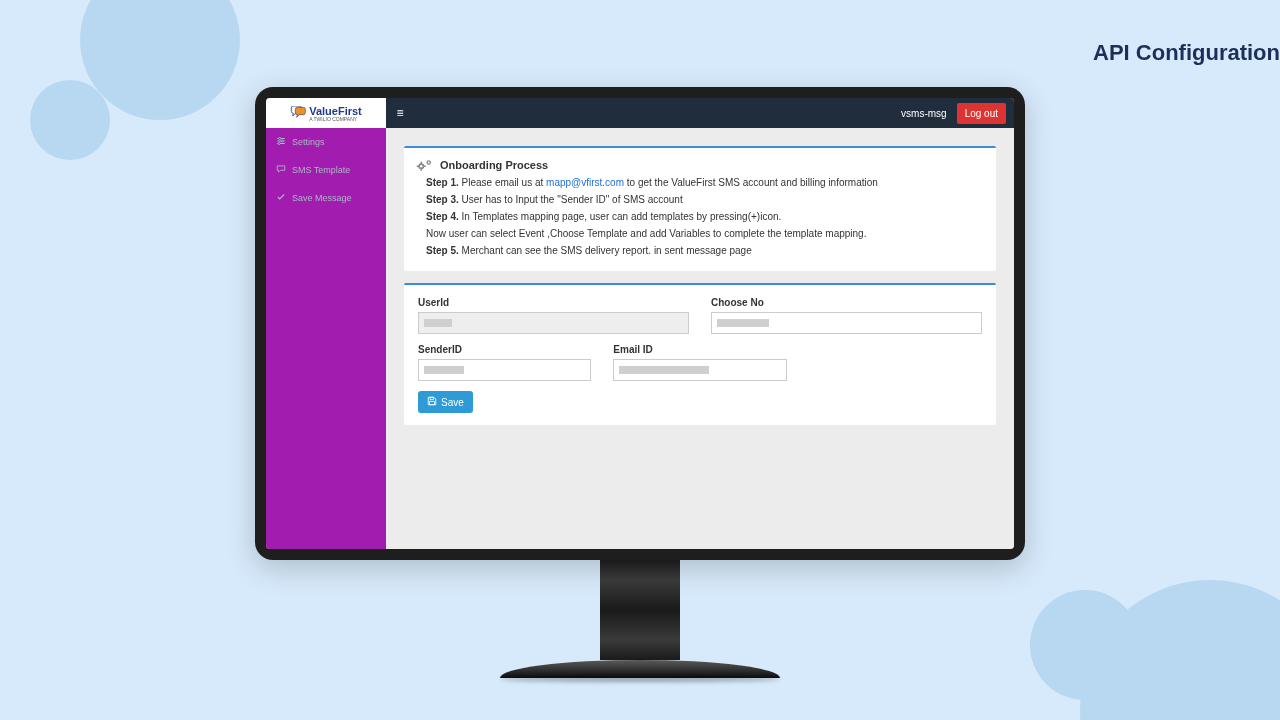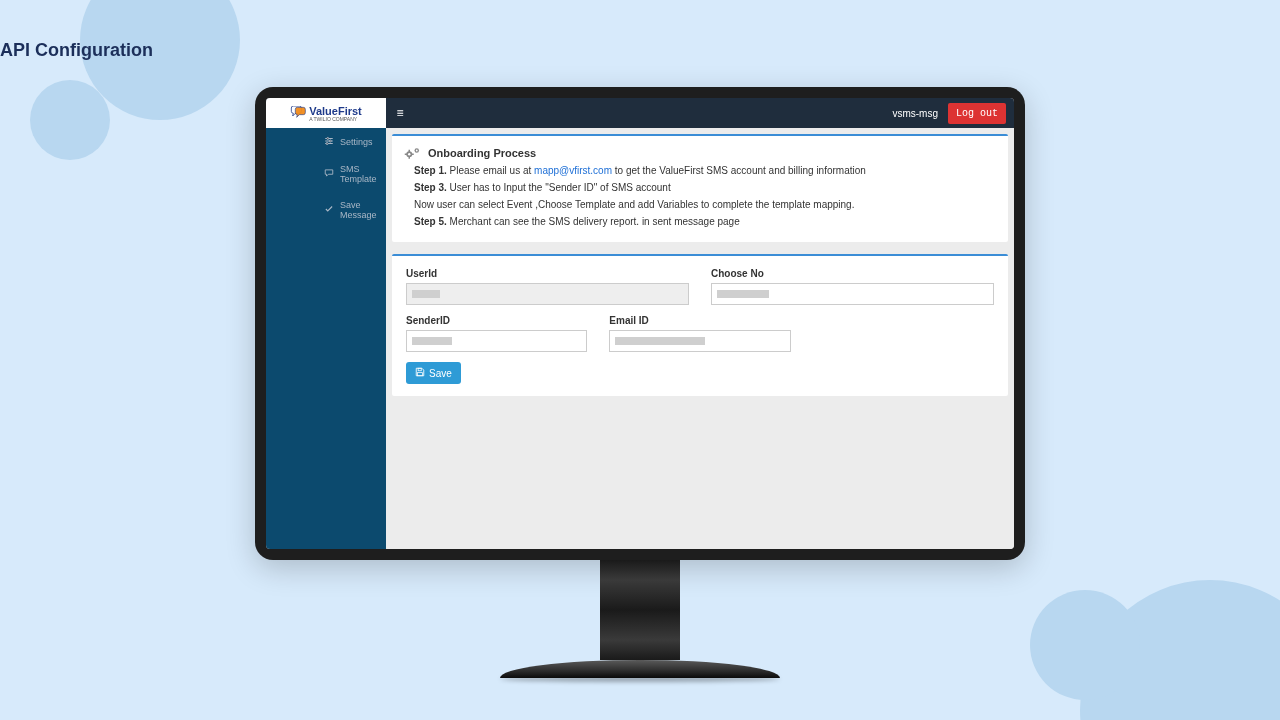--- a/index.html
+++ b/index.html
@@ -37,23 +37,23 @@
       position: absolute;
       width: 110px; height: 110px;
       border-radius: 50%;
       background: #b8d7f0;
       bottom: 20px; right: 140px;
     }
     .page-title {
       position: absolute;
       top: 40px;
       width: 100%;
-      text-align: left;
+      text-align: right;
       font-weight: 700;
-      font-size: 18px;
+      font-size: 22px;
       color: #1c2f5a;
     }
     
     .monitor {
       position: absolute;
       left: 255px;
       top: 87px;
       width: 770px;
     }
     .monitor-bezel {
@@ -133,34 +133,34 @@
       display:flex;align-items:center;justify-content:center;
       color:#fff;font-size:12px;
       cursor:pointer;
     }
     .topbar-spacer{flex:1;}
     .topbar-user{color:#fff;font-size:10px;margin-right:10px;}
     .logout-btn{
       background:#dd3333;
       color:#fff;border:none;
       font-size:10px;padding:5px 8px;
-      margin-right:8px;border-radius:2px;cursor:pointer;font-family:Liberation Mono, monospace;
+      margin-right:8px;border-radius:2px;cursor:pointer;
     }
     .body{
       flex:1;display:flex;min-height:0;
     }
     .sidebar{
-      width:120px;background:#0c4a6e;color:#a9b7c6;padding-left:48px;
+      width:120px;background:#a21caf;color:#a9b7c6;
     }
     .side-item{
       display:flex;align-items:center;gap:6px;
       padding:8px 10px;font-size:9px;cursor:pointer;
     }
     .main{
-      flex:1;background:#ececec;padding:6px;min-width:0;
+      flex:1;background:#ececec;padding:18px;min-width:0;
     }
     .panel{
       background:#fff;border-top:2px solid #3b8dd6;
       border-radius:2px;padding:10px 12px;margin-bottom:12px;
     }
     .panel-title{
       display:flex;align-items:center;gap:6px;
       font-weight:700;color:#333;font-size:11px;margin-bottom:4px;
     }
     .gear-icon{width:18px;height:14px;}
@@ -269,20 +269,21 @@
                         <circle cx="17" cy="6" r="1.2" fill="#fff"></circle>
                       </g>
                     </svg>
                 </span>
                 <span>Onboarding Process</span>
               </div>
               <div class="step">
                 <b>Step 1.</b><span> Please email us at </span><a href="#">mapp@vfirst.com</a><span> to get the ValueFirst SMS account and billing information</span>
               </div>
               <div class="step"><b>Step 3.</b><span> User has to Input the "Sender ID" of SMS account</span></div>
+              <div class="step"><b>Step 4.</b><span> In Templates mapping page, user can add templates by pressing(+)icon.</span></div>
               <div class="step"><span>Now user can select Event ,Choose Template and add Variables to complete the template mapping.</span></div>
               <div class="step"><b>Step 5.</b><span> Merchant can see the SMS delivery report. in sent message page</span></div>
             </div>
 
             <div class="form-panel">
               <div class="form-row">
                 <div class="form-group">
                   <label class="form-label">UserId</label>
                   <div class="form-control" style="background:#eee;display:flex;align-items:center;">
                       <span class="masked" style="width:28px;"></span>

